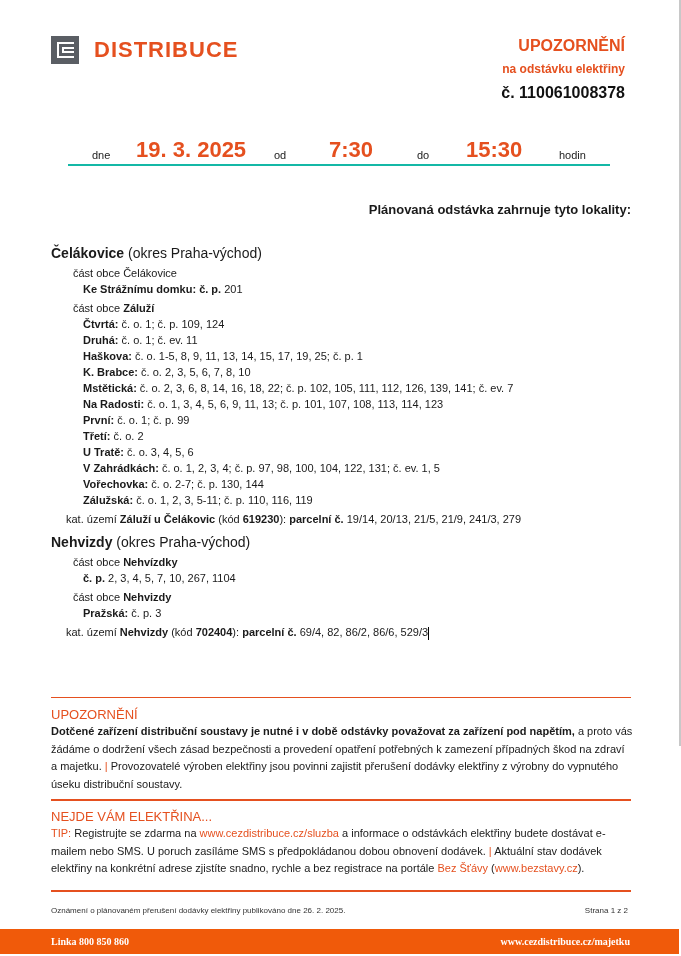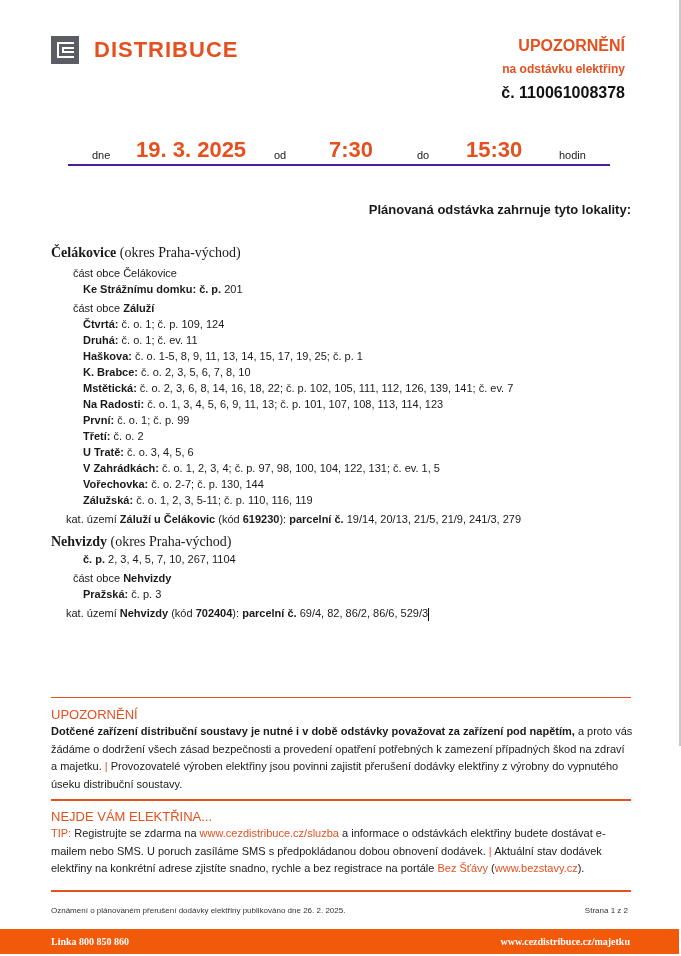--- a/index.html
+++ b/index.html
@@ -11,28 +11,28 @@
   .logo { position:absolute; left:51px; top:36px; display:flex; align-items:center; }
   .logo-mark { width:28px; height:28px; background:#5a5e64; position:relative; }
   .logo-mark .c1 { position:absolute; left:6px; top:6px; width:17px; height:16px; border:2.5px solid #fff; border-right:none; box-sizing:border-box; }
   .logo-mark .c2 { position:absolute; left:11px; top:11px; width:12px; height:6px; border:2.5px solid #fff; border-right:none; box-sizing:border-box; }
   .logo-text { margin-left:15px; font-size:22px; font-weight:bold; letter-spacing:1px; color:#e5501f; }
   .title-block { position:absolute; right:54px; top:35px; text-align:right; font-weight:bold; }
   .title-block .t1 { font-size:16px; color:#e5501f; line-height:22px; }
   .title-block .t2 { font-size:12px; color:#e5501f; line-height:24px; }
   .title-block .t3 { font-size:16px; color:#111; line-height:24px; }
   
-  .daterow { position:absolute; left:68px; top:136px; width:542px; height:28px; border-bottom:2px solid #4c1d95; }
+  .daterow { position:absolute; left:68px; top:136px; width:542px; height:28px; border-bottom:2px solid #14b8a6; }
   .daterow span { position:absolute; bottom:3px; }
   .lbl { font-size:11px; color:#222; }
   .big { font-size:22px; font-weight:bold; color:#e5501f; bottom:1px !important; }
   
   .content { position:absolute; left:51px; top:202px; width:580px; font-size:11px; line-height:16px; }
   .lead { font-size:13px; font-weight:bold; margin-bottom:26px;text-align:right; }
-  .town { font-size:14px; line-height:18px; margin-top:4px;font-family:Liberation Serif, serif; }
+  .town { font-size:14px; line-height:18px; margin-top:4px; }
   .town b { font-weight:bold; }
   .part { margin-left:22px; margin-top:3px; }
   .street { margin-left:32px; }
   .cad { margin-left:15px; margin-top:3px; }
   b { font-weight:bold; }
   .cursor { display:inline-block; width:1px; height:13px; background:#000; vertical-align:middle; }
   
   .hr { position:absolute; left:51px; width:580px; height:0; border-top:1px solid #e5501f; }
   .hr.thick { border-top:2px solid #e5501f; }
   .notice { position:absolute; left:51px; width:582px; font-size:11px; line-height:17.5px; }
@@ -88,20 +88,21 @@
     <div class="street"><b>První:</b> <span>č. o. 1; č. p. 99</span></div>
     <div class="street"><b>Třetí:</b> <span>č. o. 2</span></div>
     <div class="street"><b>U Tratě:</b> <span>č. o. 3, 4, 5, 6</span></div>
     <div class="street"><b>V Zahrádkách:</b> <span>č. o. 1, 2, 3, 4; č. p. 97, 98, 100, 104, 122, 131; č. ev. 1, 5</span></div>
     <div class="street"><b>Vořechovka:</b> <span>č. o. 2-7; č. p. 130, 144</span></div>
     <div class="street"><b>Zálužská:</b> <span>č. o. 1, 2, 3, 5-11; č. p. 110, 116, 119</span></div>
 
     <div class="cad"><span>kat. území</span> <b>Záluží u Čelákovic</b> <span>(kód</span> <b>619230</b><span>):</span> <b>parcelní č.</b> <span>19/14, 20/13, 21/5, 21/9, 241/3, 279</span></div>
 
     <div class="town" style="margin-top:6px"><b>Nehvizdy</b> <span>(okres Praha-východ)</span></div>
+    <div class="part"><span>část obce</span> <b>Nehvízdky</b></div>
     <div class="street"><b>č. p.</b> <span>2, 3, 4, 5, 7, 10, 267, 1104</span></div>
     <div class="part"><span>část obce</span> <b>Nehvizdy</b></div>
     <div class="street"><b>Pražská:</b> <span>č. p. 3</span></div>
     <div class="cad"><span>kat. území</span> <b>Nehvizdy</b> <span>(kód</span> <b>702404</b><span>):</span> <b>parcelní č.</b> <span>69/4, 82, 86/2, 86/6, 529/3</span><span class="cursor"></span></div>
   </div>
 
   <div class="hr" style="top:697px"></div>
   <div class="notice" style="top:706px">
     <h3>UPOZORNĚNÍ</h3>
     <b>Dotčené zařízení distribuční soustavy je nutné i v době odstávky považovat za zařízení pod napětím,</b><span> a proto vás žádáme o dodržení všech zásad bezpečnosti a provedení opatření potřebných k zamezení případných škod na zdraví a majetku.</span> <span class="pipe">|</span><span> Provozovatelé výroben elektřiny jsou povinni zajistit přerušení dodávky elektřiny z výrobny do vypnutého úseku distribuční soustavy.</span>

